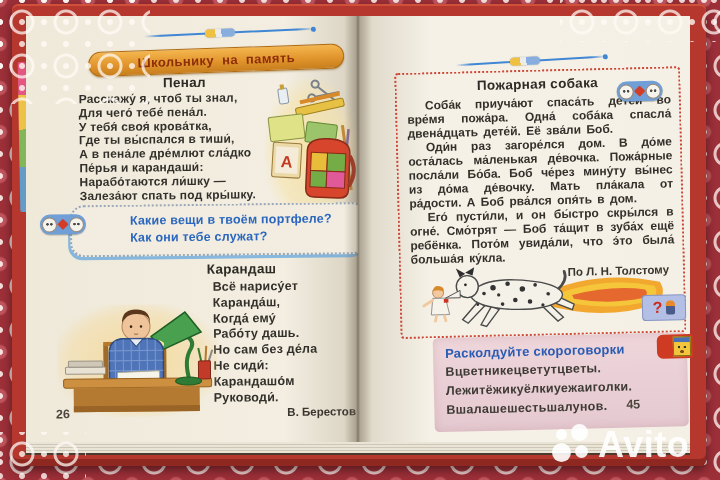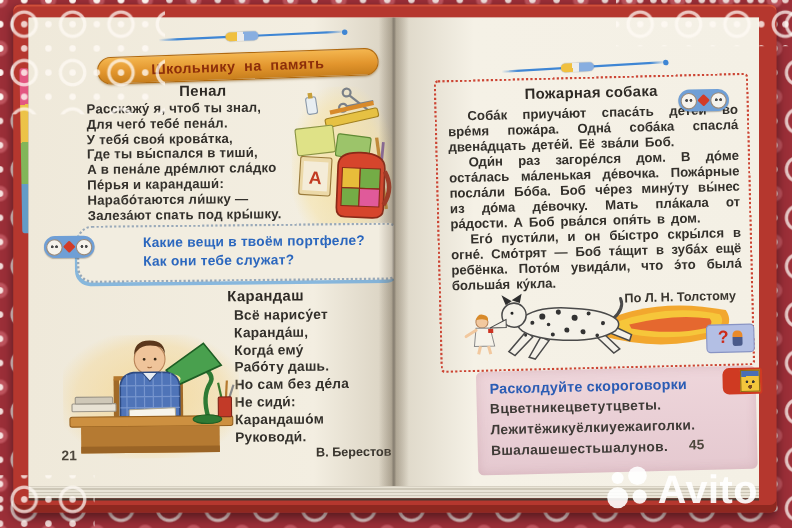--- a/index.html
+++ b/index.html
@@ -235,21 +235,21 @@
             <rect x="16" y="83" width="126" height="24" fill="#b57a32"></rect>
             <rect x="16" y="101" width="126" height="6" fill="#9a6426"></rect>
             <line x1="144" y1="58" x2="141" y2="44" stroke="#3a7a2e" stroke-width="2"></line>
             <line x1="148" y1="58" x2="149" y2="42" stroke="#b5792e" stroke-width="2"></line>
             <line x1="151" y1="58" x2="155" y2="46" stroke="#888888" stroke-width="2"></line>
             <rect x="141" y="57" width="12" height="18" rx="1" fill="#c23a28" stroke="#7e2418"></rect>
             <ellipse cx="131" cy="77" rx="13" ry="4" fill="#2f7a34" stroke="#1e5e24"></ellipse>
           </svg>
         </div>
 
-        <div class="pgnum" id="pn-44">21</div>
+        <div class="pgnum" id="pn-44">26</div>
       </div>
     </div>
 
     <div id="page-right">
       <div class="content" id="content-r">
         <div class="divider" id="div-r"></div>
 
         <div id="storybox">
           <div id="story-title" class="h-poem">Пожарная собака</div>
           <p>Соба́к приуча́ют спаса́ть дете́й во вре́мя пожа́ра. Одна́ соба́ка спасла́ двена́дцать дете́й. Её зва́ли Боб.</p>

